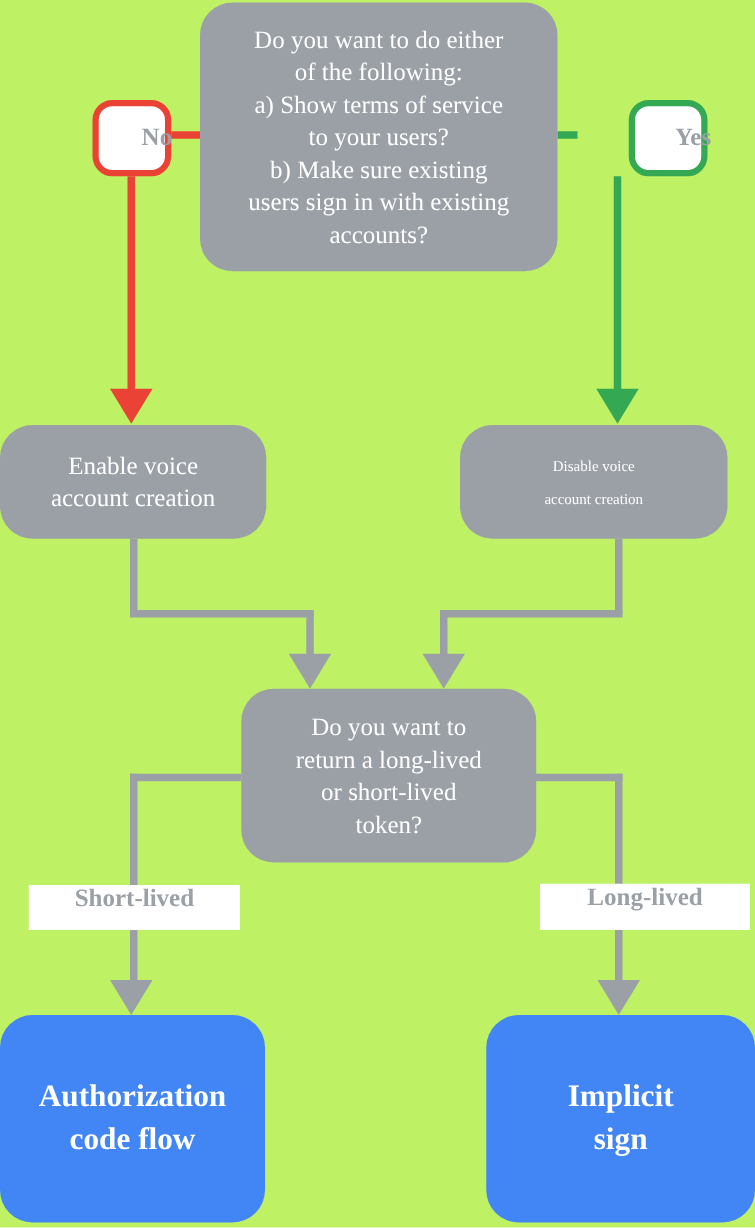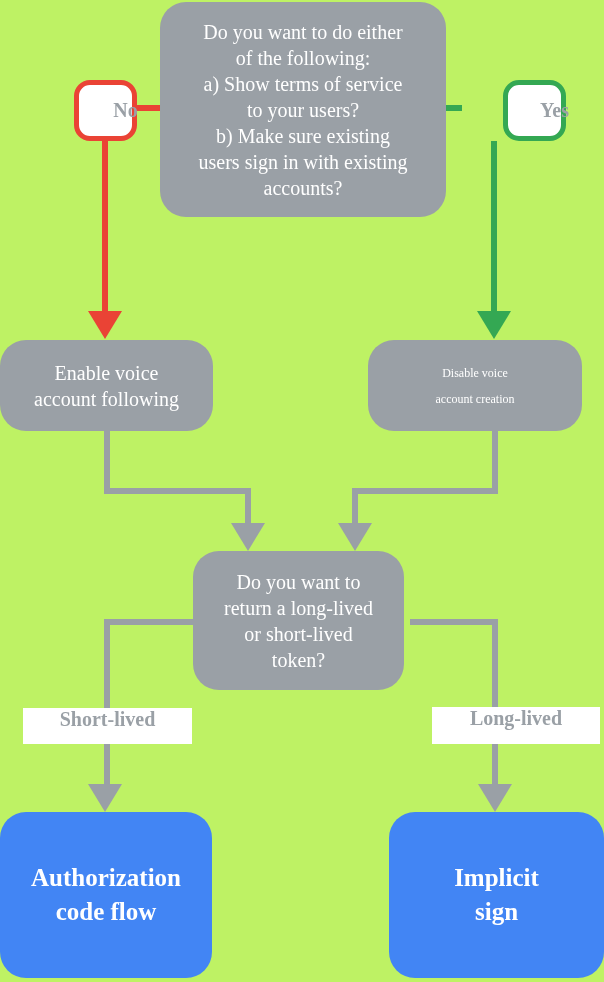--- a/index.html
+++ b/index.html
@@ -21,21 +21,21 @@
   
   .node {
     position:absolute; background:#9aa0a6; border-radius:26px; color:#ffffff;
     display:flex; align-items:center; justify-content:center; text-align:center;
     z-index:2;
   }
   .txt { white-space:pre-line; }
   .node-top    { left:160px; top:2px;   width:286px; height:215px; font-size:20px; line-height:26px; }
   .node-enable { left:0px;   top:340px; width:213px; height:91px;  font-size:20px; line-height:26px; }
   .node-disable{ left:368px; top:340px; width:214px; height:91px;  font-size:12px; line-height:26px; }
-  .node-token  { left:193px; top:551px; width:211px; height:139px; font-size:20px; line-height:26px; }
+  .node-token  { left:193px; top:551px; width:236px; height:139px; font-size:20px; line-height:26px; }
   .node-result { background:#4285f4; font-weight:700; font-size:25px; line-height:34px; border-radius:26px; }
   .node-auth     { left:0px;   top:812px; width:212px; height:166px; }
   .node-implicit { left:389px; top:812px; width:215px; height:166px; }
   
   .badge {
     position:absolute; background:#ffffff; border-radius:16px; box-sizing:border-box;
     display:flex; align-items:center; justify-content:center;
     color:#9aa0a6; font-weight:600; font-size:20px; z-index:3;padding-left:40px;
   }
   .badge-no  { left:74px;  top:80px; width:63px; height:61px; border:5px solid #ea4335; }
@@ -109,21 +109,21 @@
 
   <div class="badge badge-no">
     <span class="txt">No</span>
   </div>
   <div class="badge badge-yes">
     <span class="txt">Yes</span>
   </div>
 
   <div class="node node-enable">
     <div class="txt">Enable voice
-account following</div>
+account creation</div>
   </div>
   <div class="node node-disable">
     <div class="txt">Disable voice
 account creation</div>
   </div>
 
   <div class="node node-token">
     <div class="txt">Do you want to
 return a long-lived
 or short-lived

